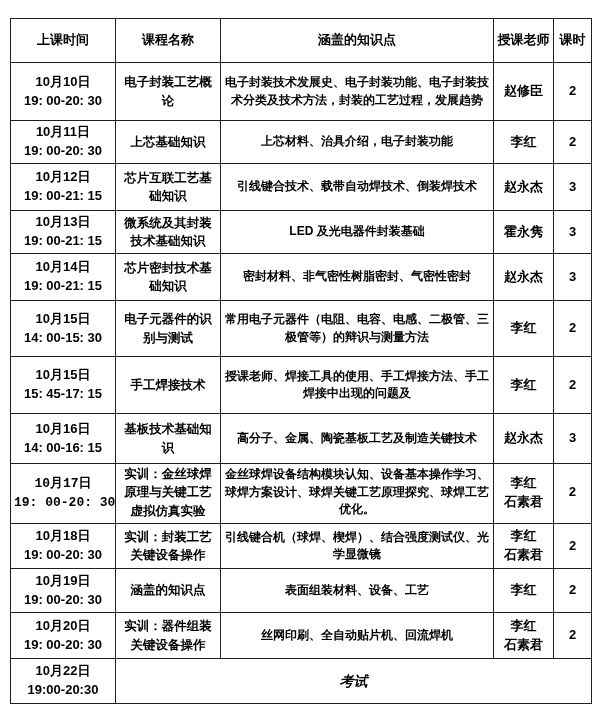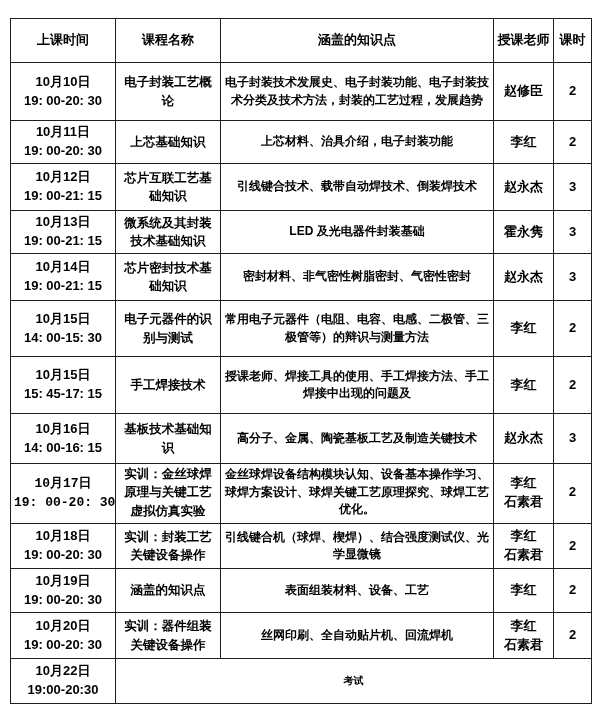--- a/index.html
+++ b/index.html
@@ -40,21 +40,21 @@
   .schedule th{
     font-size:13px;
     height:44px;
   }
   .cell-time{font-size:13px;}
   .cell-time .time-line{white-space:nowrap;}
   .cell-course{font-size:12.5px;}
   .cell-topics{font-size:12px;}
   .cell-teacher{font-size:13px;white-space:pre-line;}
   .cell-hours{font-size:13px;}
-  .cell-exam{font-size:10px;}
+  .cell-exam{font-size:14px;font-style:italic;}
 </style>
 </head>
 <body>
 
 <div class="page">
   <table class="schedule">
     <colgroup>
       <col style="width:105px">
       <col style="width:105px">
       <col style="width:273px">

